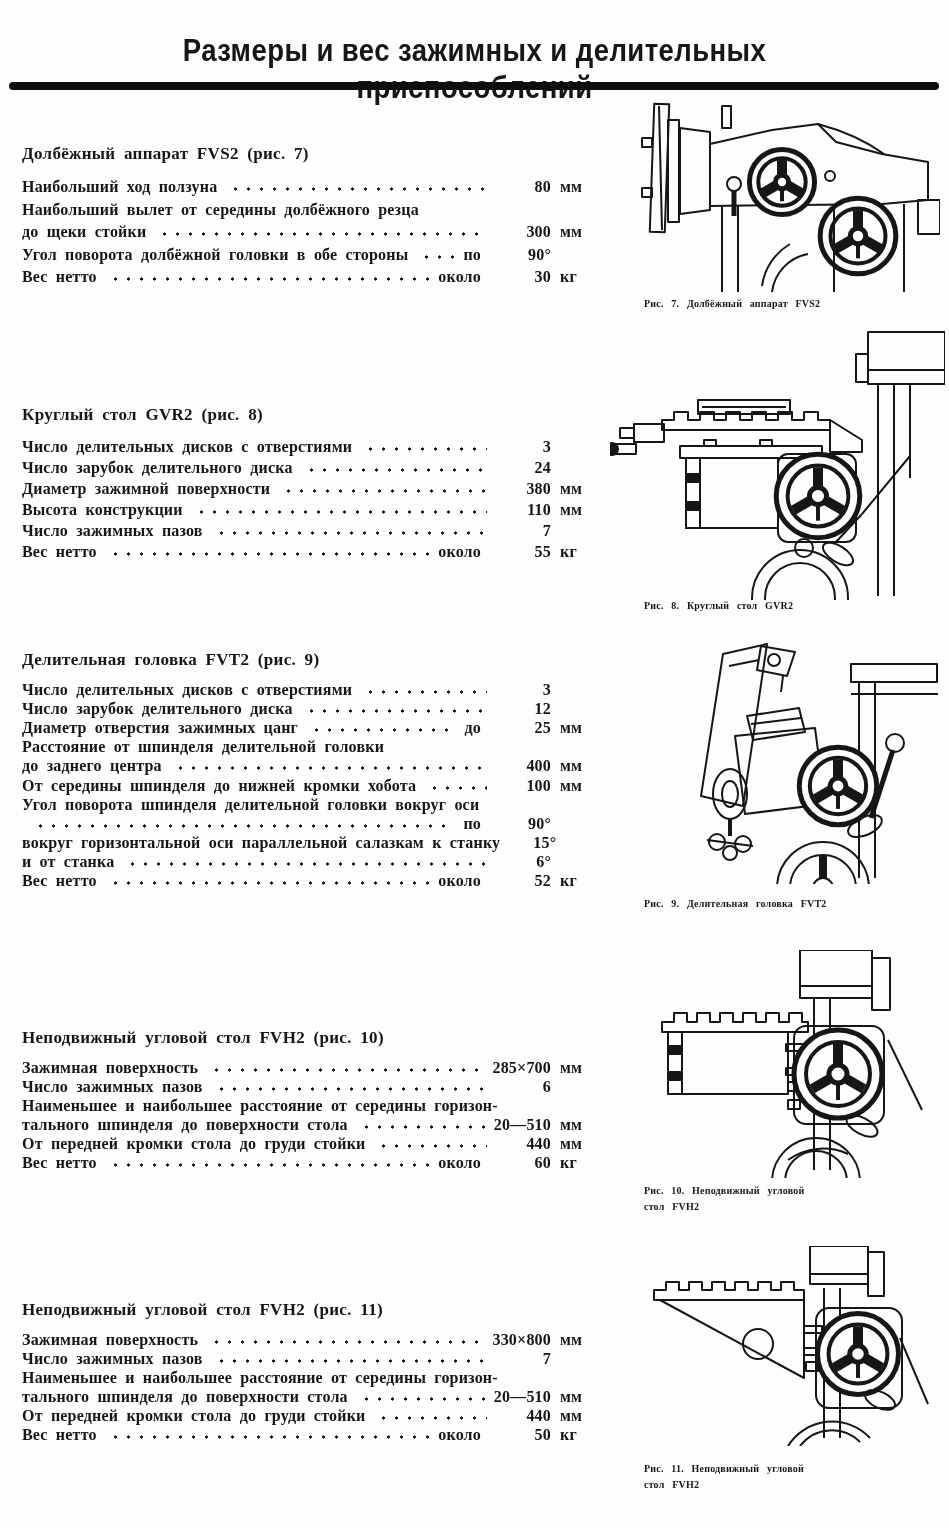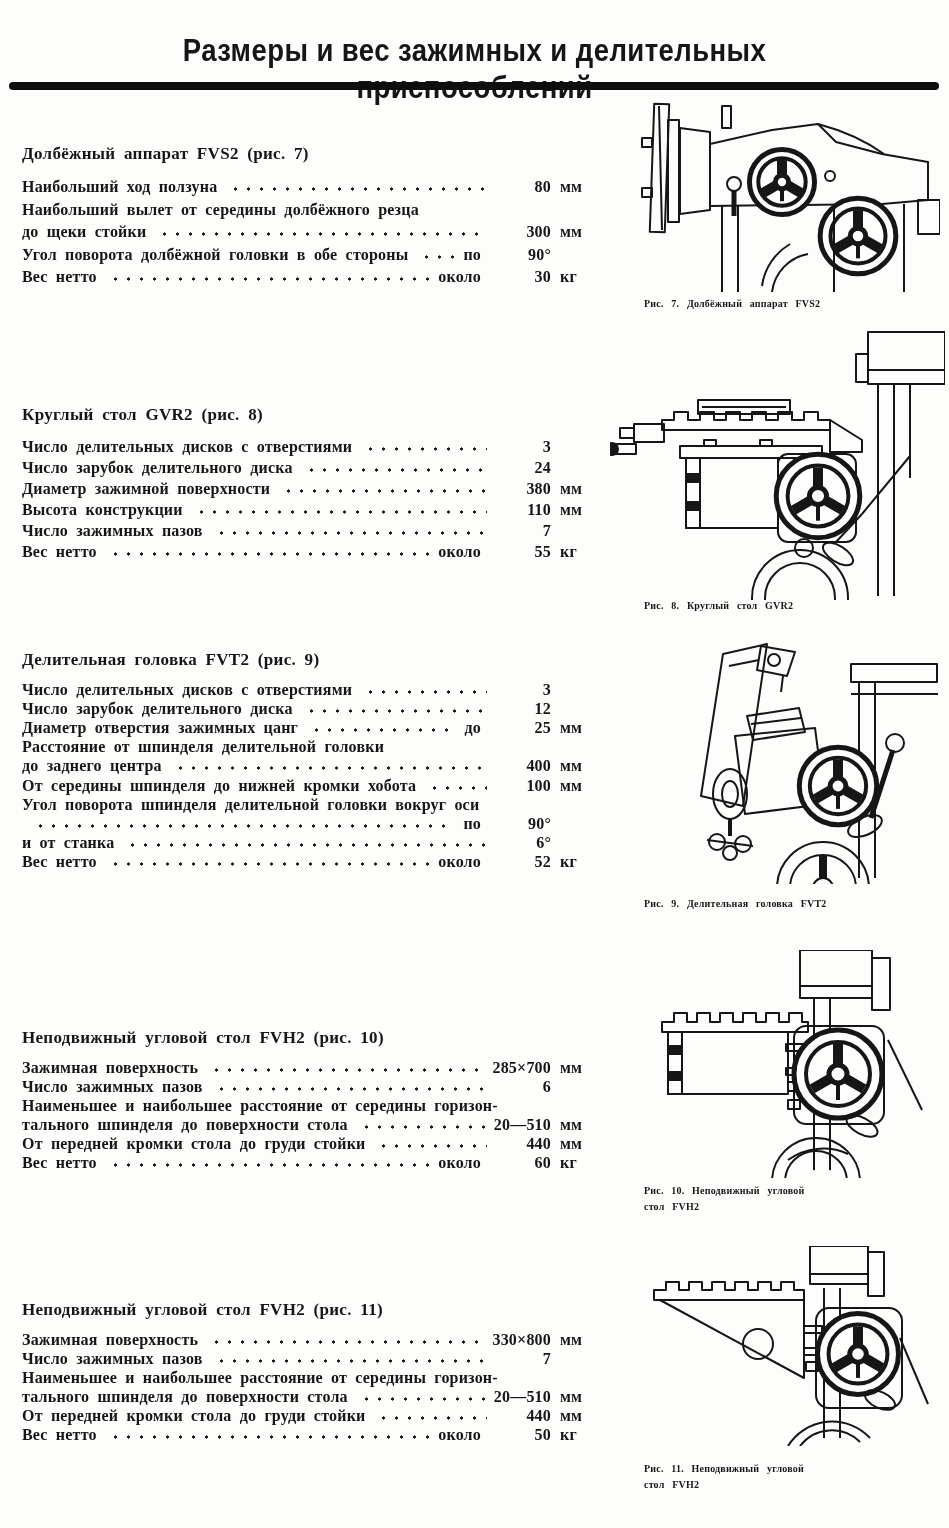--- a/index.html
+++ b/index.html
@@ -179,20 +179,26 @@
             <span class="num">100</span>
             <span class="unit">мм</span>
           </div>
           <div class="row">
             <span class="lbl">Угол поворота шпинделя делительной головки вокруг оси</span>
           </div>
           <div class="row">
             <span class="leader"></span>
             <span class="pre">по</span>
             <span class="num">90°</span>
+            <span class="unit"></span>
+          </div>
+          <div class="row">
+            <span class="lbl">вокруг горизонтальной оси параллельной салазкам к станку</span>
+            <span class="spacer"></span>
+            <span class="num">15°</span>
             <span class="unit"></span>
           </div>
           <div class="row">
             <span class="lbl">и от станка</span>
             <span class="leader"></span>
             <span class="num">6°</span>
             <span class="unit"></span>
           </div>
           <div class="row">
             <span class="lbl">Вес нетто</span>

